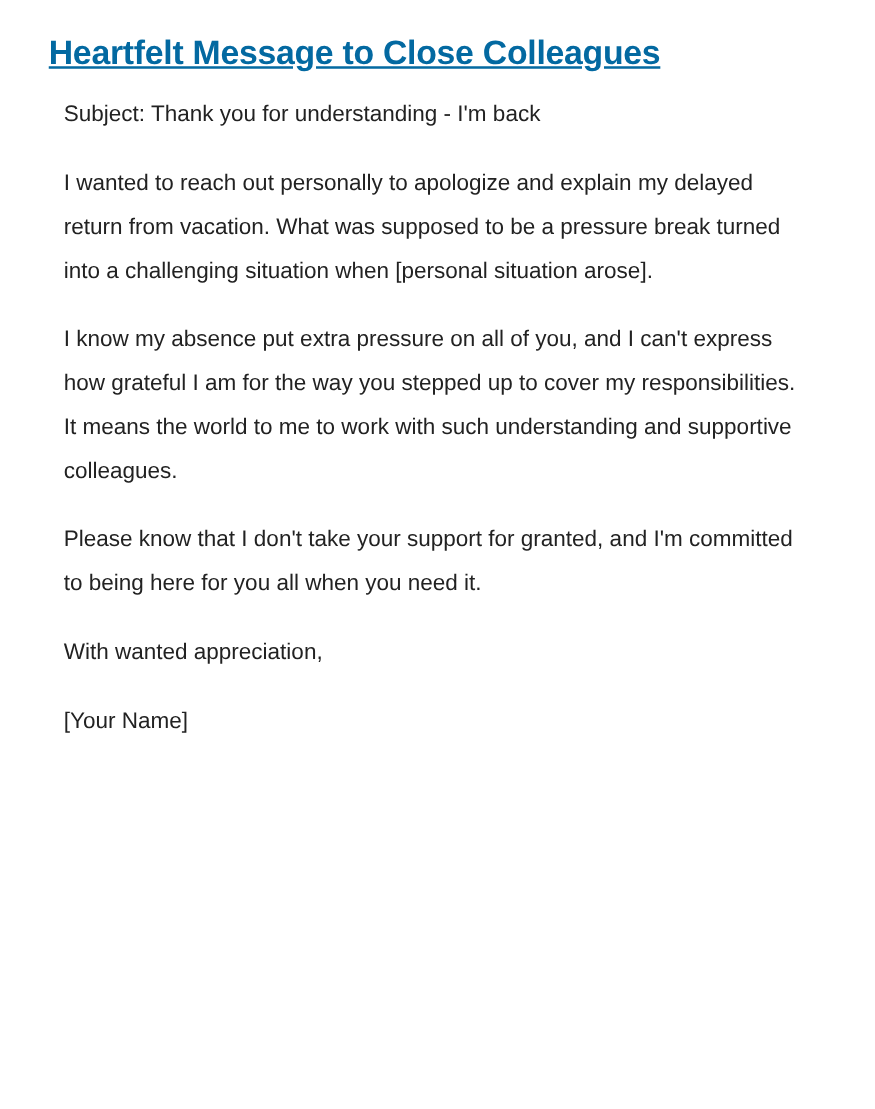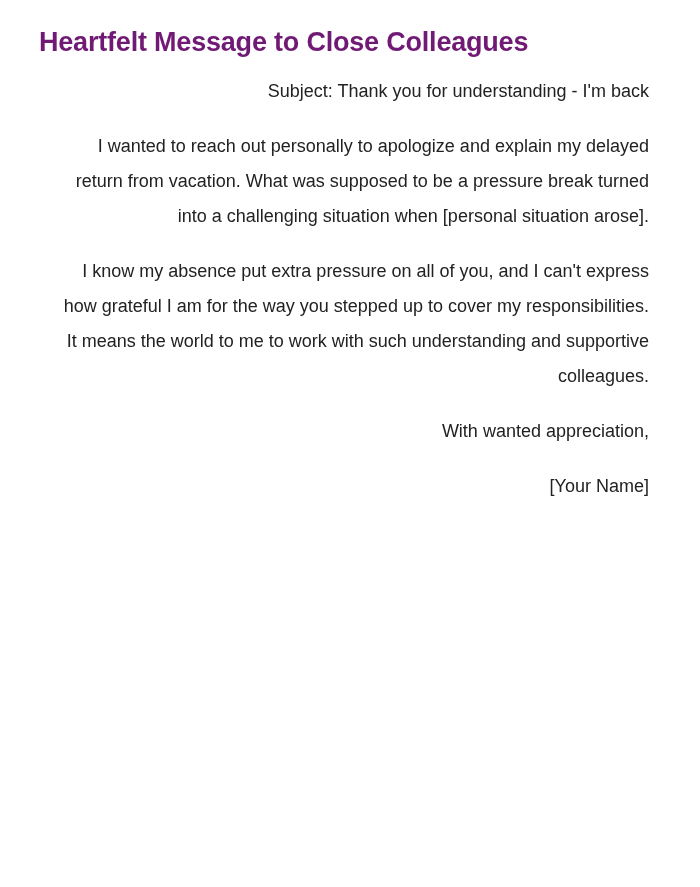--- a/index.html
+++ b/index.html
@@ -26,26 +26,26 @@
     padding: 24px 39px 0 39px;
   }
   .article-title {
     margin: 0 0 0 0;
     padding: 0;
     font-family: "Liberation Sans", sans-serif;
     font-size: 27px;
     line-height: 36px;
     font-weight: bold;
     letter-spacing: -0.2px;
-    color: #701a75;
+    color: #0369a1;
+    text-decoration: underline;
   }
   .article-body {
     margin: 12px;
     padding: 0;
-    text-align: right;
   }
   .para {
     margin: 0 0 20px 0;
     padding: 0;
     font-family: "Liberation Sans", sans-serif;
     font-size: 18px;
     line-height: 35px;
     font-weight: normal;
     color: #222222;
     max-width: 600px;
@@ -69,20 +69,21 @@
     <div class="article-body">
 
       <p class="para subject">Subject: Thank you for understanding - I'm back</p>
 
 
       <p class="para">I wanted to reach out personally to apologize and explain my delayed return from vacation. What was supposed to be a pressure break turned into a challenging situation when [personal situation arose].</p>
 
       <p class="para">I know my absence put extra pressure on all of you, and I can't express how grateful I am for the way you stepped up to cover my responsibilities. It means the world to me to work with such understanding and supportive colleagues.</p>
 
 
+      <p class="para">Please know that I don't take your support for granted, and I'm committed to being here for you all when you need it.</p>
 
       <p class="para">With wanted appreciation,</p>
 
       <p class="para">[Your Name]</p>
 
     </div>
   </article>
 </div>
 
 </body></html>

